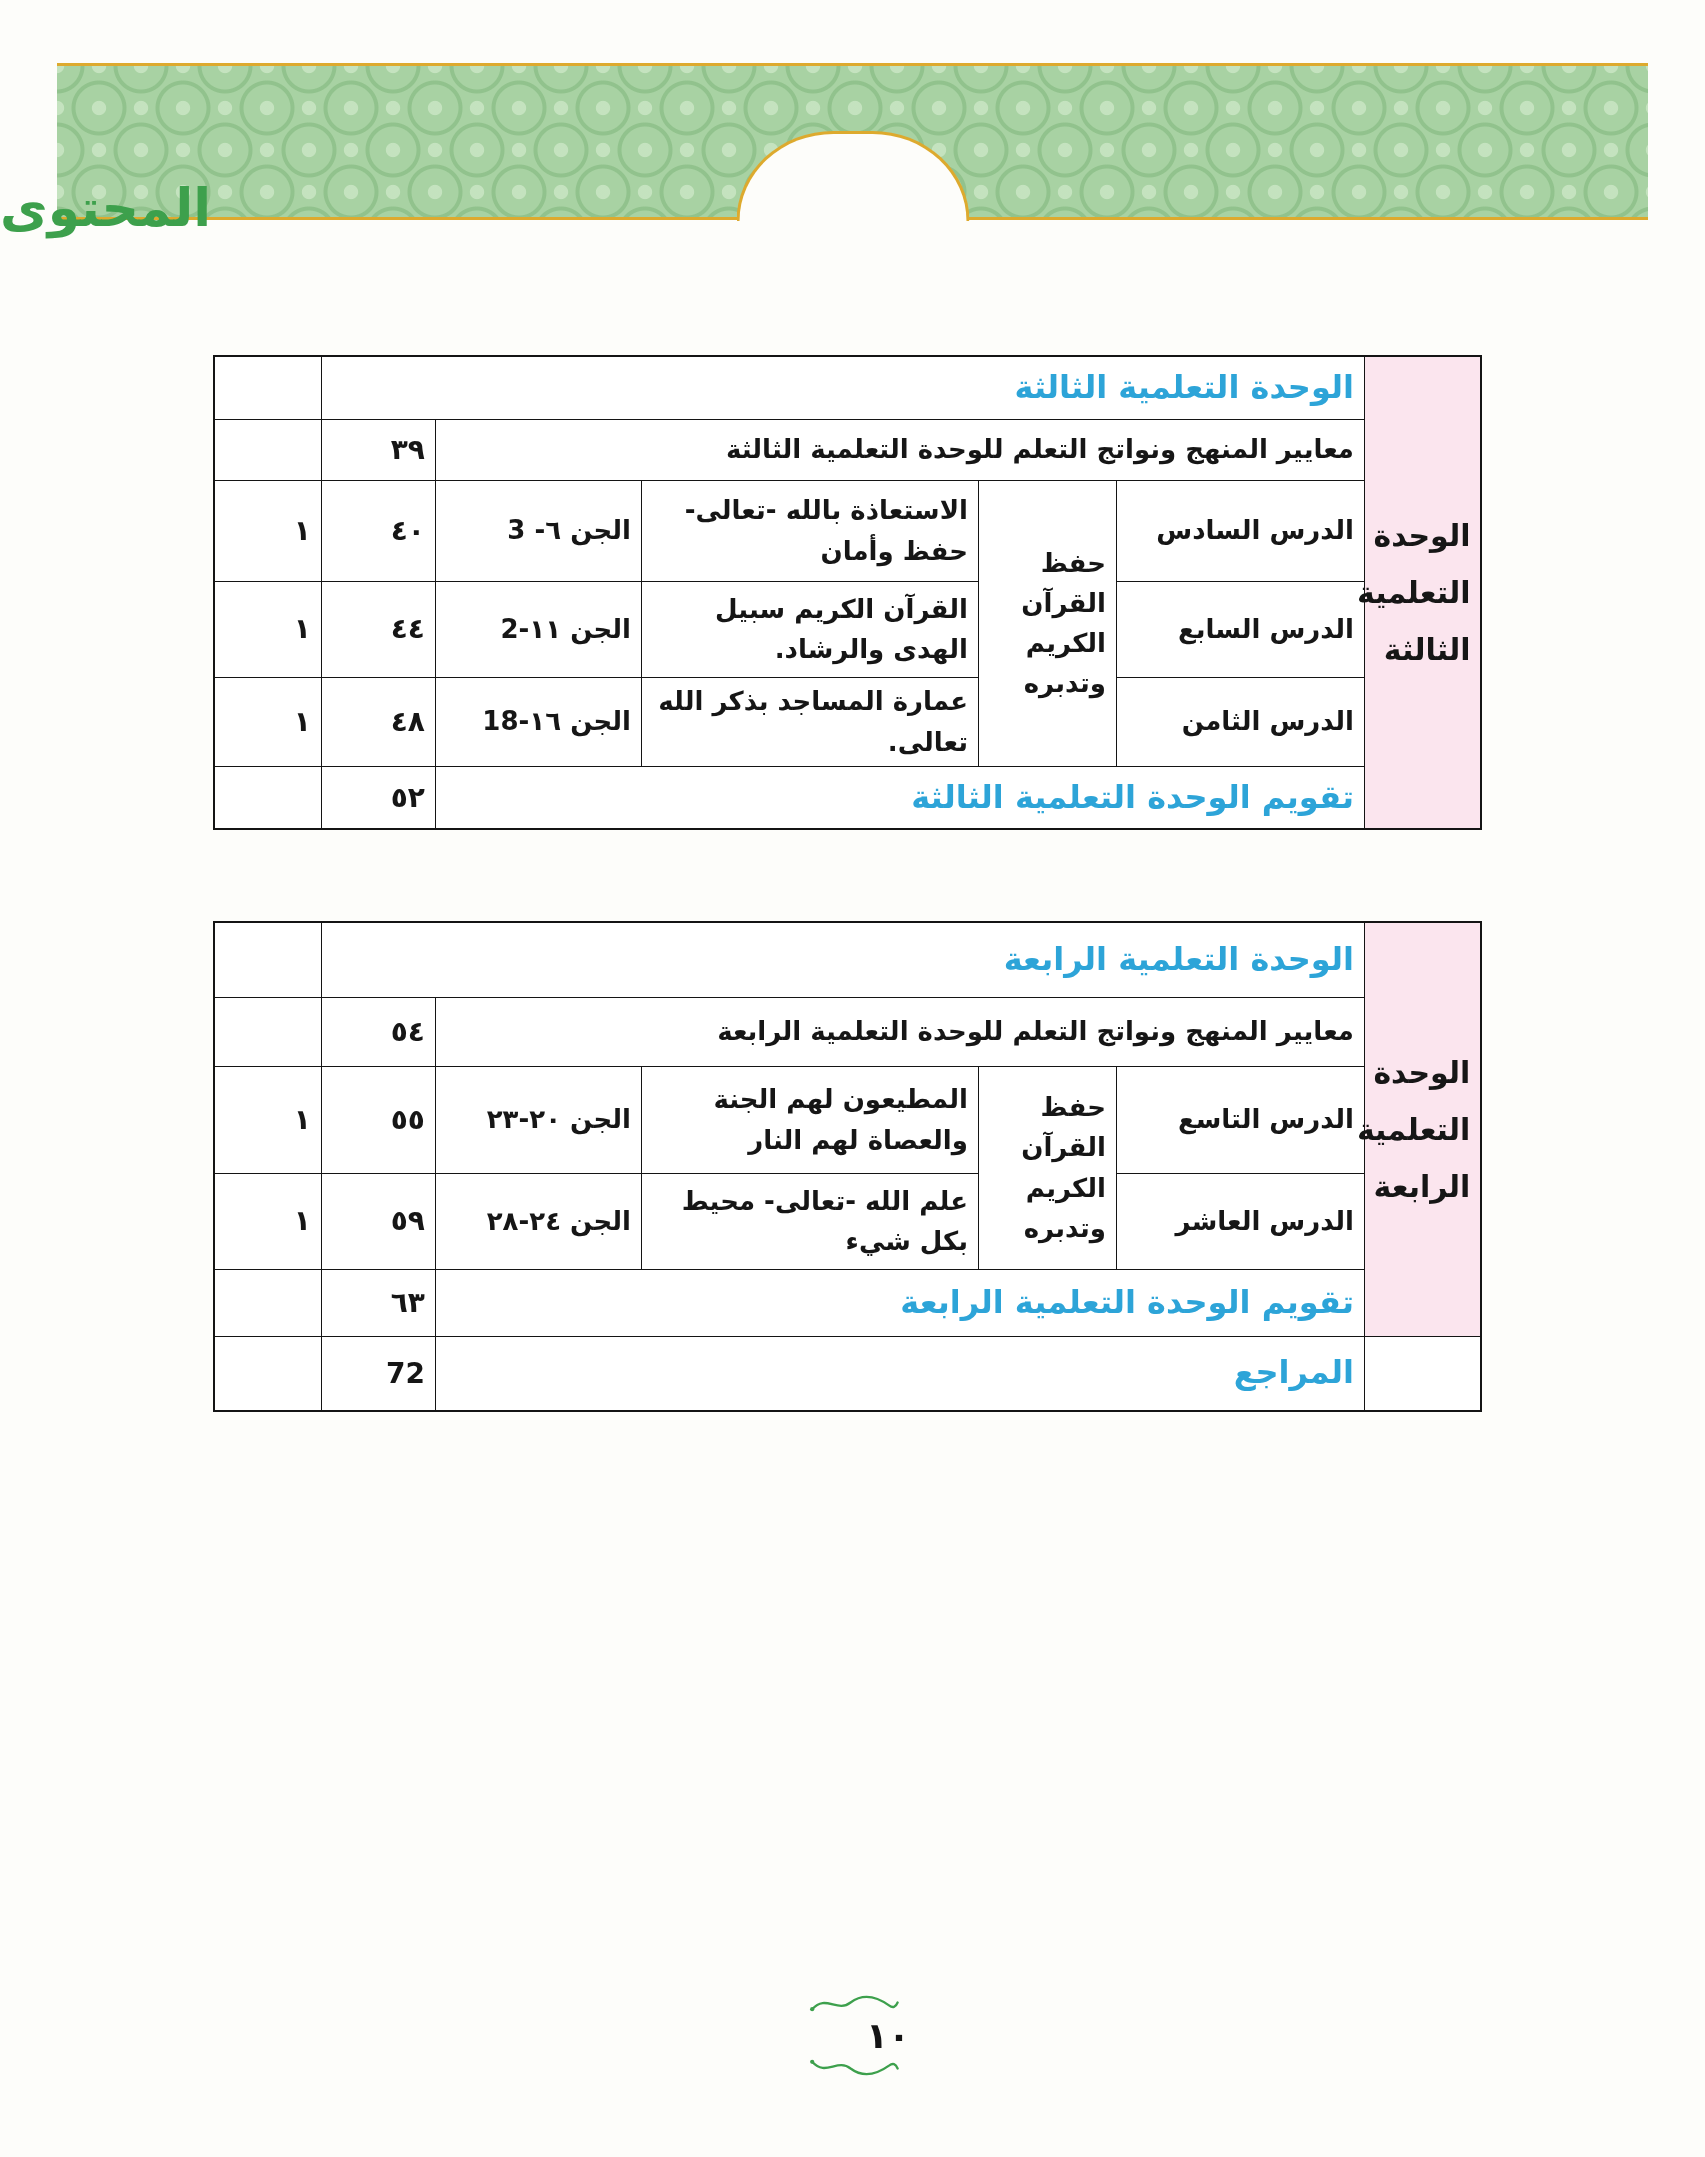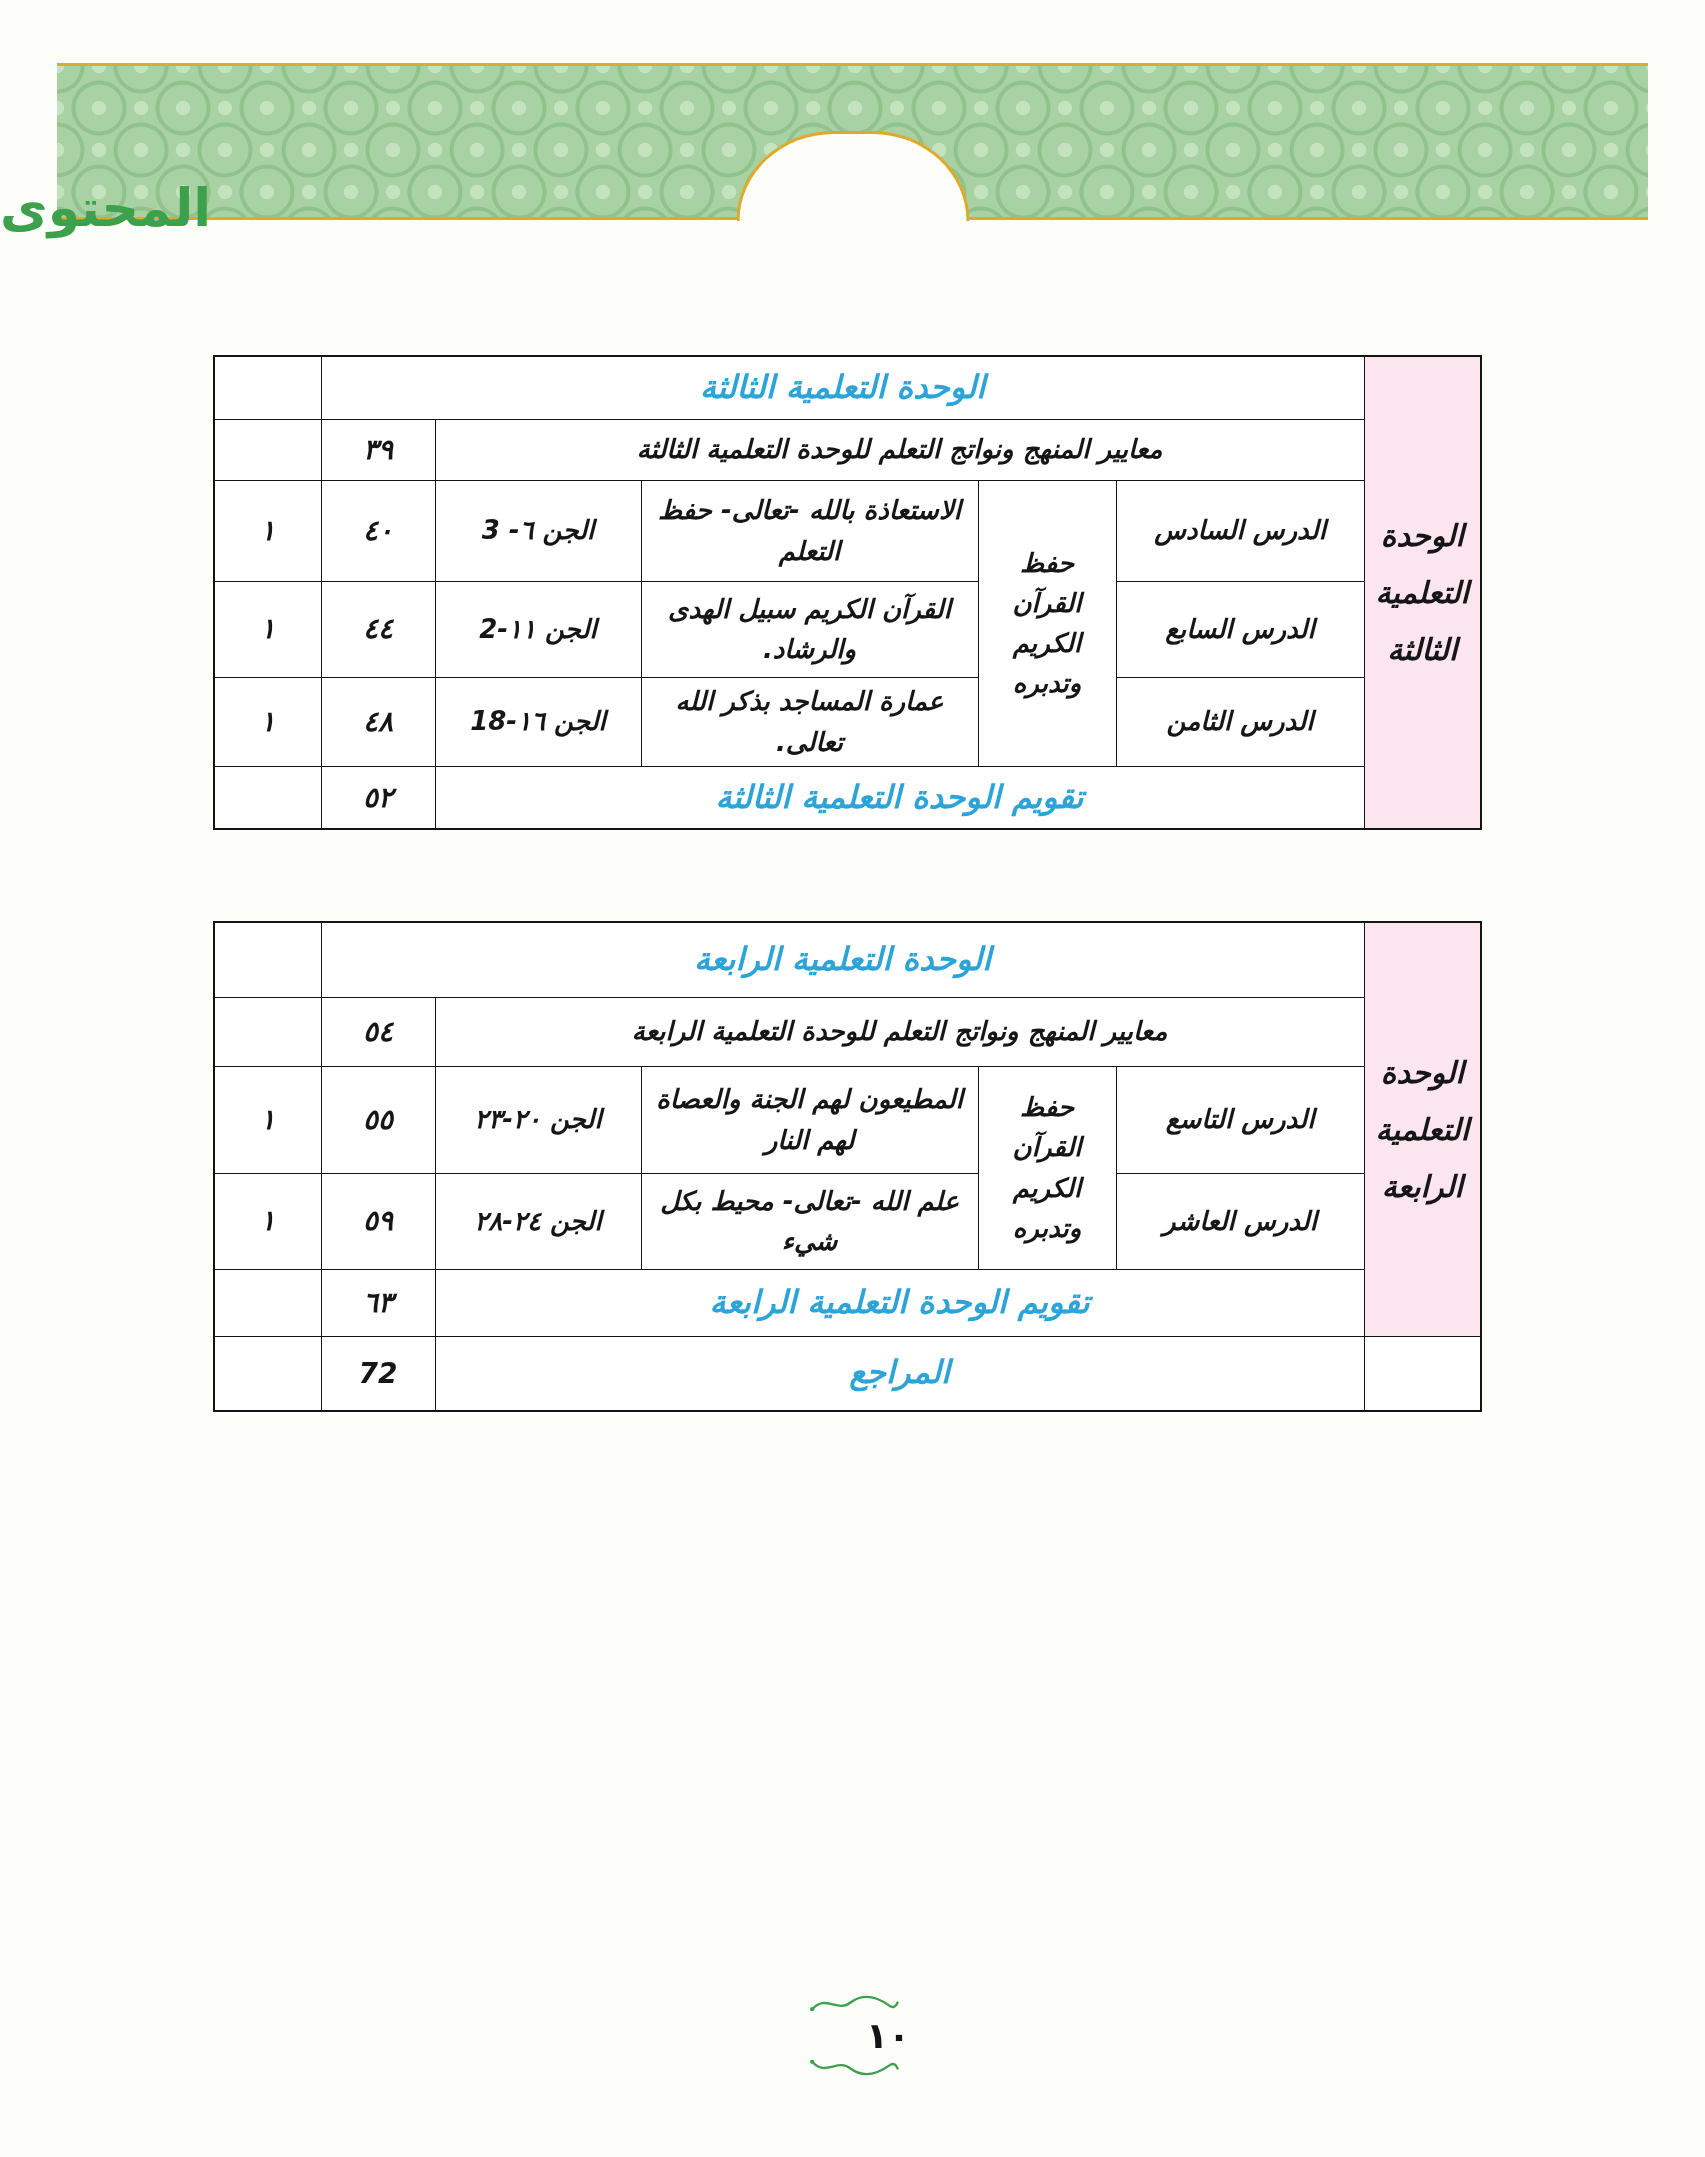--- a/index.html
+++ b/index.html
@@ -39,23 +39,23 @@
   table.toc {
     position:absolute; border-collapse:collapse; table-layout:fixed;
     width:1267px; left:213px;
     border:2.9px solid #141414;
     background:#ffffff;
   }
   table.toc.t1 { top:355px; }
   table.toc.t2 { top:921px; }
   .toc td {
     border:1.9px solid #141414;
-    text-align:center; vertical-align:middle;
+    vertical-align:middle;
     font-size:26px; font-weight:700; color:#161616;
-    padding:3.8px 9.6px; line-height:1.55;font-style:italic;
+    padding:3.8px 9.6px; line-height:1.55;
   }
   td.side {
     background:#fbe5ee; font-size:30px; line-height:1.9; font-weight:800;
   }
   td.blue-text { color:#2da4d8; font-size:32px; font-weight:600; }
   td.num { font-size:28px; }
   td.theme { font-size:26px; }
   
   .t1 tr:nth-child(1){height:63px;} .t1 tr:nth-child(2){height:61px;}
   .t1 tr:nth-child(3){height:101px;} .t1 tr:nth-child(4){height:96px;}
@@ -100,21 +100,21 @@
         <td></td>
       </tr>
       <tr>
         <td colspan="4">معايير المنهج  ونواتج التعلم للوحدة التعلمية الثالثة</td>
         <td class="num">٣٩</td>
         <td></td>
       </tr>
       <tr>
         <td>الدرس السادس</td>
         <td class="theme" rowspan="3">حفظ القرآن الكريم وتدبره</td>
-        <td>الاستعاذة بالله -تعالى- حفظ التعلم</td>
+        <td>الاستعاذة بالله -تعالى- حفظ وأمان</td>
         <td>الجن ٦- 3</td>
         <td class="num">٤٠</td>
         <td class="num">١</td>
       </tr>
       <tr>
         <td>الدرس السابع</td>
         <td>القرآن الكريم سبيل الهدى والرشاد.</td>
         <td>الجن ١١-2</td>
         <td class="num">٤٤</td>
         <td class="num">١</td>

